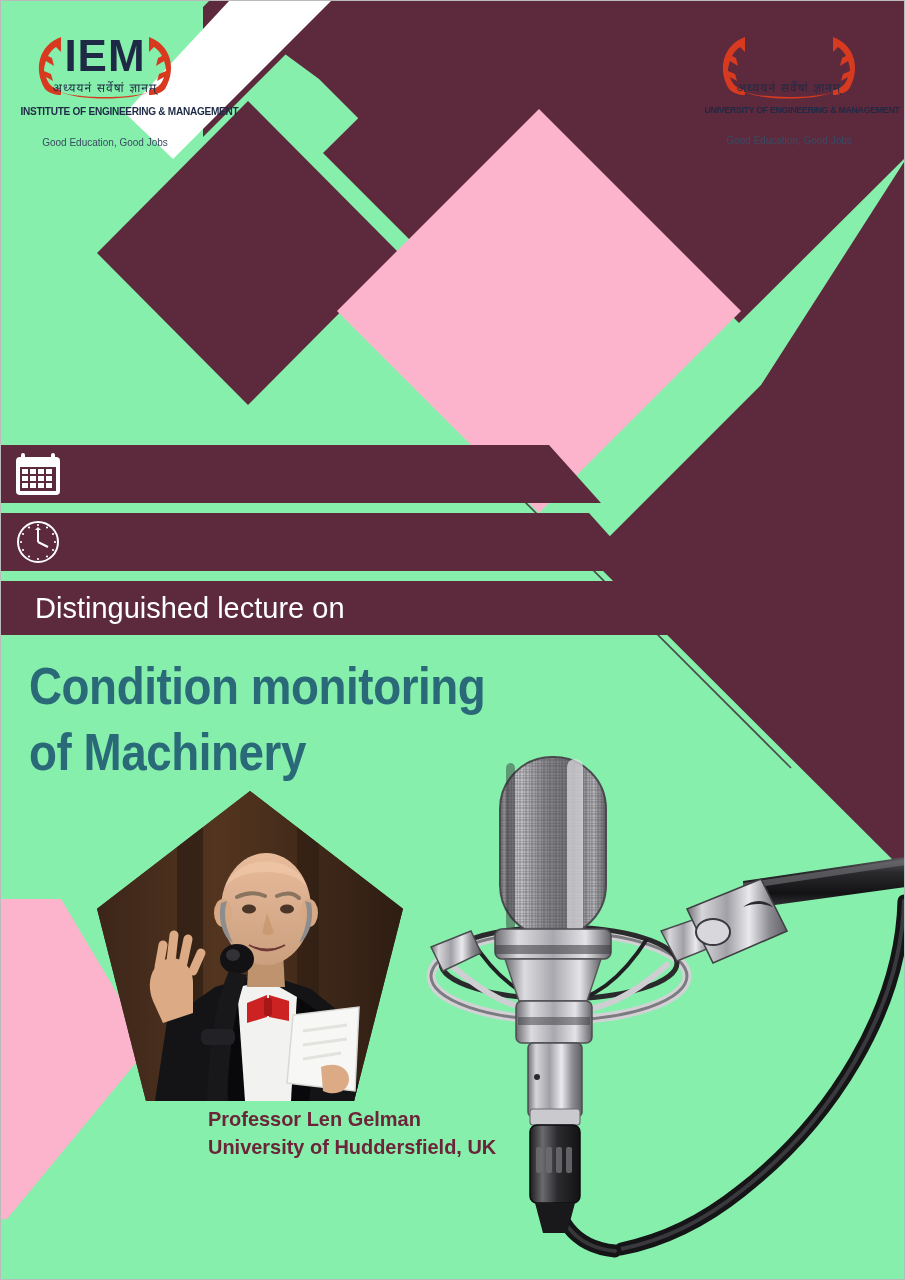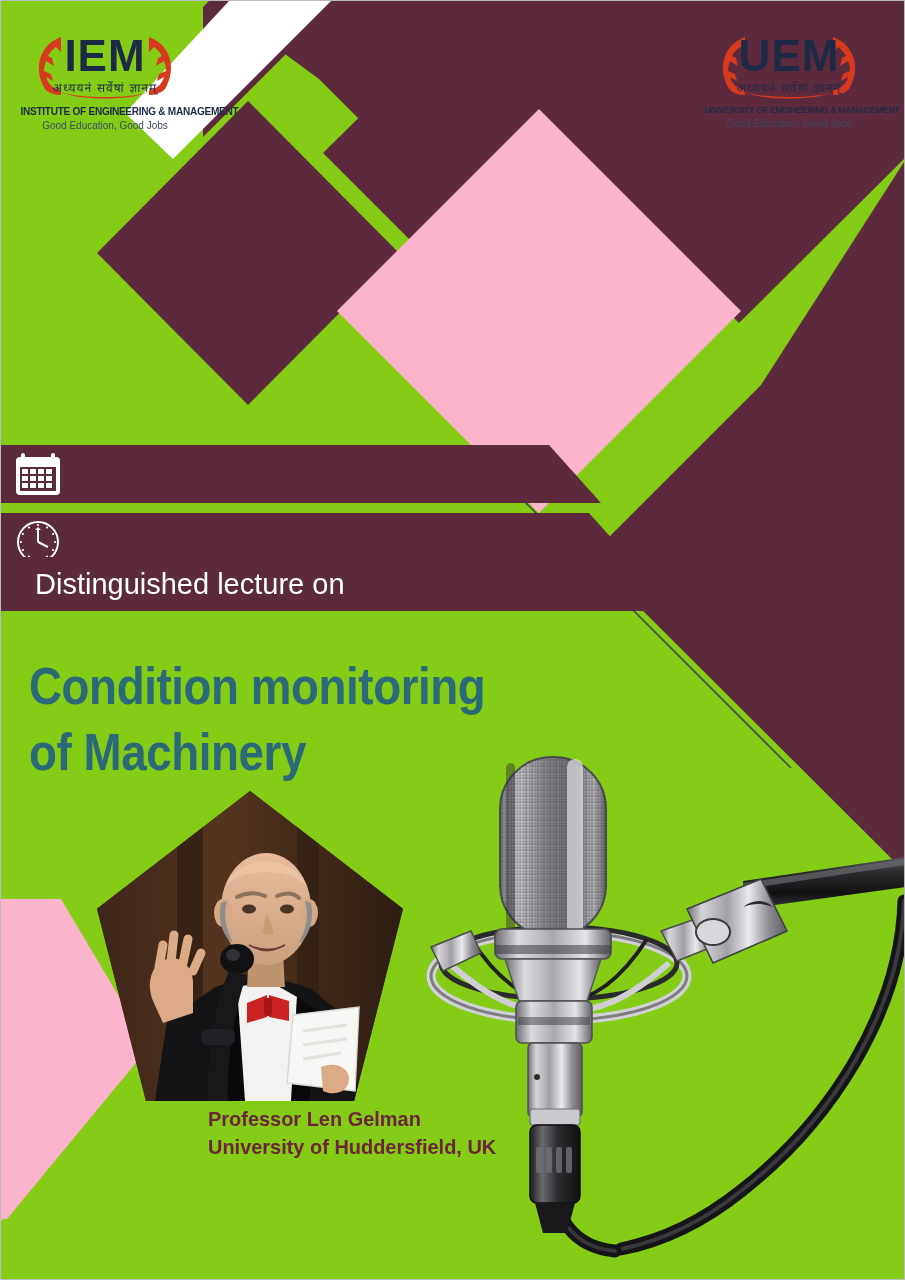--- a/index.html
+++ b/index.html
@@ -1,20 +1,20 @@
 <!DOCTYPE html>
 <html><head>
 <meta charset="utf-8">
 <style>
   * { margin:0; padding:0; box-sizing:border-box; }
   html,body{ background:#888; }
   #poster{
     position:relative;
     width:905px; height:1280px;
-    background:#84cc16;
+    background:#86efac;
     overflow:hidden;
     font-family:"Liberation Sans", sans-serif;
     border:1px solid #bbb;
     text-decoration:underline;
   }
   .layer{ position:absolute; top:0; left:0; width:905px; height:1280px; }
 
   
   .logo{ position:absolute; width:176px; text-align:center; }
   #logo-iem{ left:16px; top:28px; }
@@ -30,33 +30,33 @@
     position:absolute; left:0; right:0; top:50px;
     font-size:12px; color:#1e2a45; letter-spacing:1px;
     font-family:"DejaVu Sans", sans-serif;
   }
   .logo-full{
     font-weight:bold; font-size:10.5px; color:#1e2a45;
     letter-spacing:-0.3px; white-space:nowrap;
     transform:scaleX(0.96); margin-top:2px;
   }
   #logo-uem .logo-full{ font-size:9.3px; letter-spacing:-0.4px; }
-  .logo-tag{ font-size:10px; color:#3a4a63; margin-top:3px; }
+  .logo-tag{ font-size:10px; color:#3a4a63; margin-top:20px; }
 
   
   .bar{
     position:absolute; left:0;
     background:#5d2a3d;
     display:flex; align-items:center;
   }
   #bar-date{ top:444px; height:58px; width:600px;
     clip-path:polygon(0 0, 548px 0, 600px 58px, 0 58px); }
   #bar-time{ top:512px; height:58px; width:640px;
     clip-path:polygon(0 0, 588px 0, 640px 58px, 0 58px); }
-  #bar-lecture{ top:556px; height:54px; width:706px;
+  #bar-lecture{ top:580px; height:54px; width:706px;
     clip-path:polygon(0 0, 650px 0, 706px 62px, 0 62px); }
 
   .bar-icon{ width:74px; display:flex; justify-content:center; align-items:center; }
   .bar-text{ color:#ffffff; font-size:31px; letter-spacing:0.3px; }
   #lecture-text{ padding-left:34px; font-size:29px; color:#fff; }
   .sup{ font-size:16px; vertical-align:super; }
 
   
   #headline{
     position:absolute; left:28px; top:652px; width:540px;
@@ -126,21 +126,20 @@
 
   <div class="logo" id="logo-uem">
     <div class="logo-mark">
       <svg width="176" height="74" viewBox="0 0 176 74">
         <g fill="#d83a20">
           <path d="M44 8 C22 16 16 40 28 60 C32 64 38 66 44 66 L44 61 C36 60 31 55 29 48 L36 52 L34 45 L27 42 C27 38 28 35 29 32 L37 37 L35 29 L31 27 C33 23 36 20 39 18 L44 23 L44 14 Z"></path>
           <path d="M132 8 C154 16 160 40 148 60 C144 64 138 66 132 66 L132 61 C140 60 145 55 147 48 L140 52 L142 45 L149 42 C149 38 148 35 147 32 L139 37 L141 29 L145 27 C143 23 140 20 137 18 L132 23 L132 14 Z"></path>
           <path d="M42 62 C58 72 118 72 134 62 C120 70 56 70 42 62 Z"></path>
         </g>
       </svg>
-      <div class="logo-word">UEM</div>
       <div class="logo-sanskrit">अध्ययनं सर्वेषां ज्ञानम्</div>
     </div>
     <div class="logo-full">UNIVERSITY OF ENGINEERING &amp; MANAGEMENT</div>
     <div class="logo-tag">Good Education, Good Jobs</div>
   </div>
 
   <div class="bar" id="bar-date">
     <div class="bar-icon">
       <svg width="44" height="42" viewBox="0 0 44 42">
         <rect x="5" y="0" width="4" height="7" rx="2" fill="#fff"></rect>

